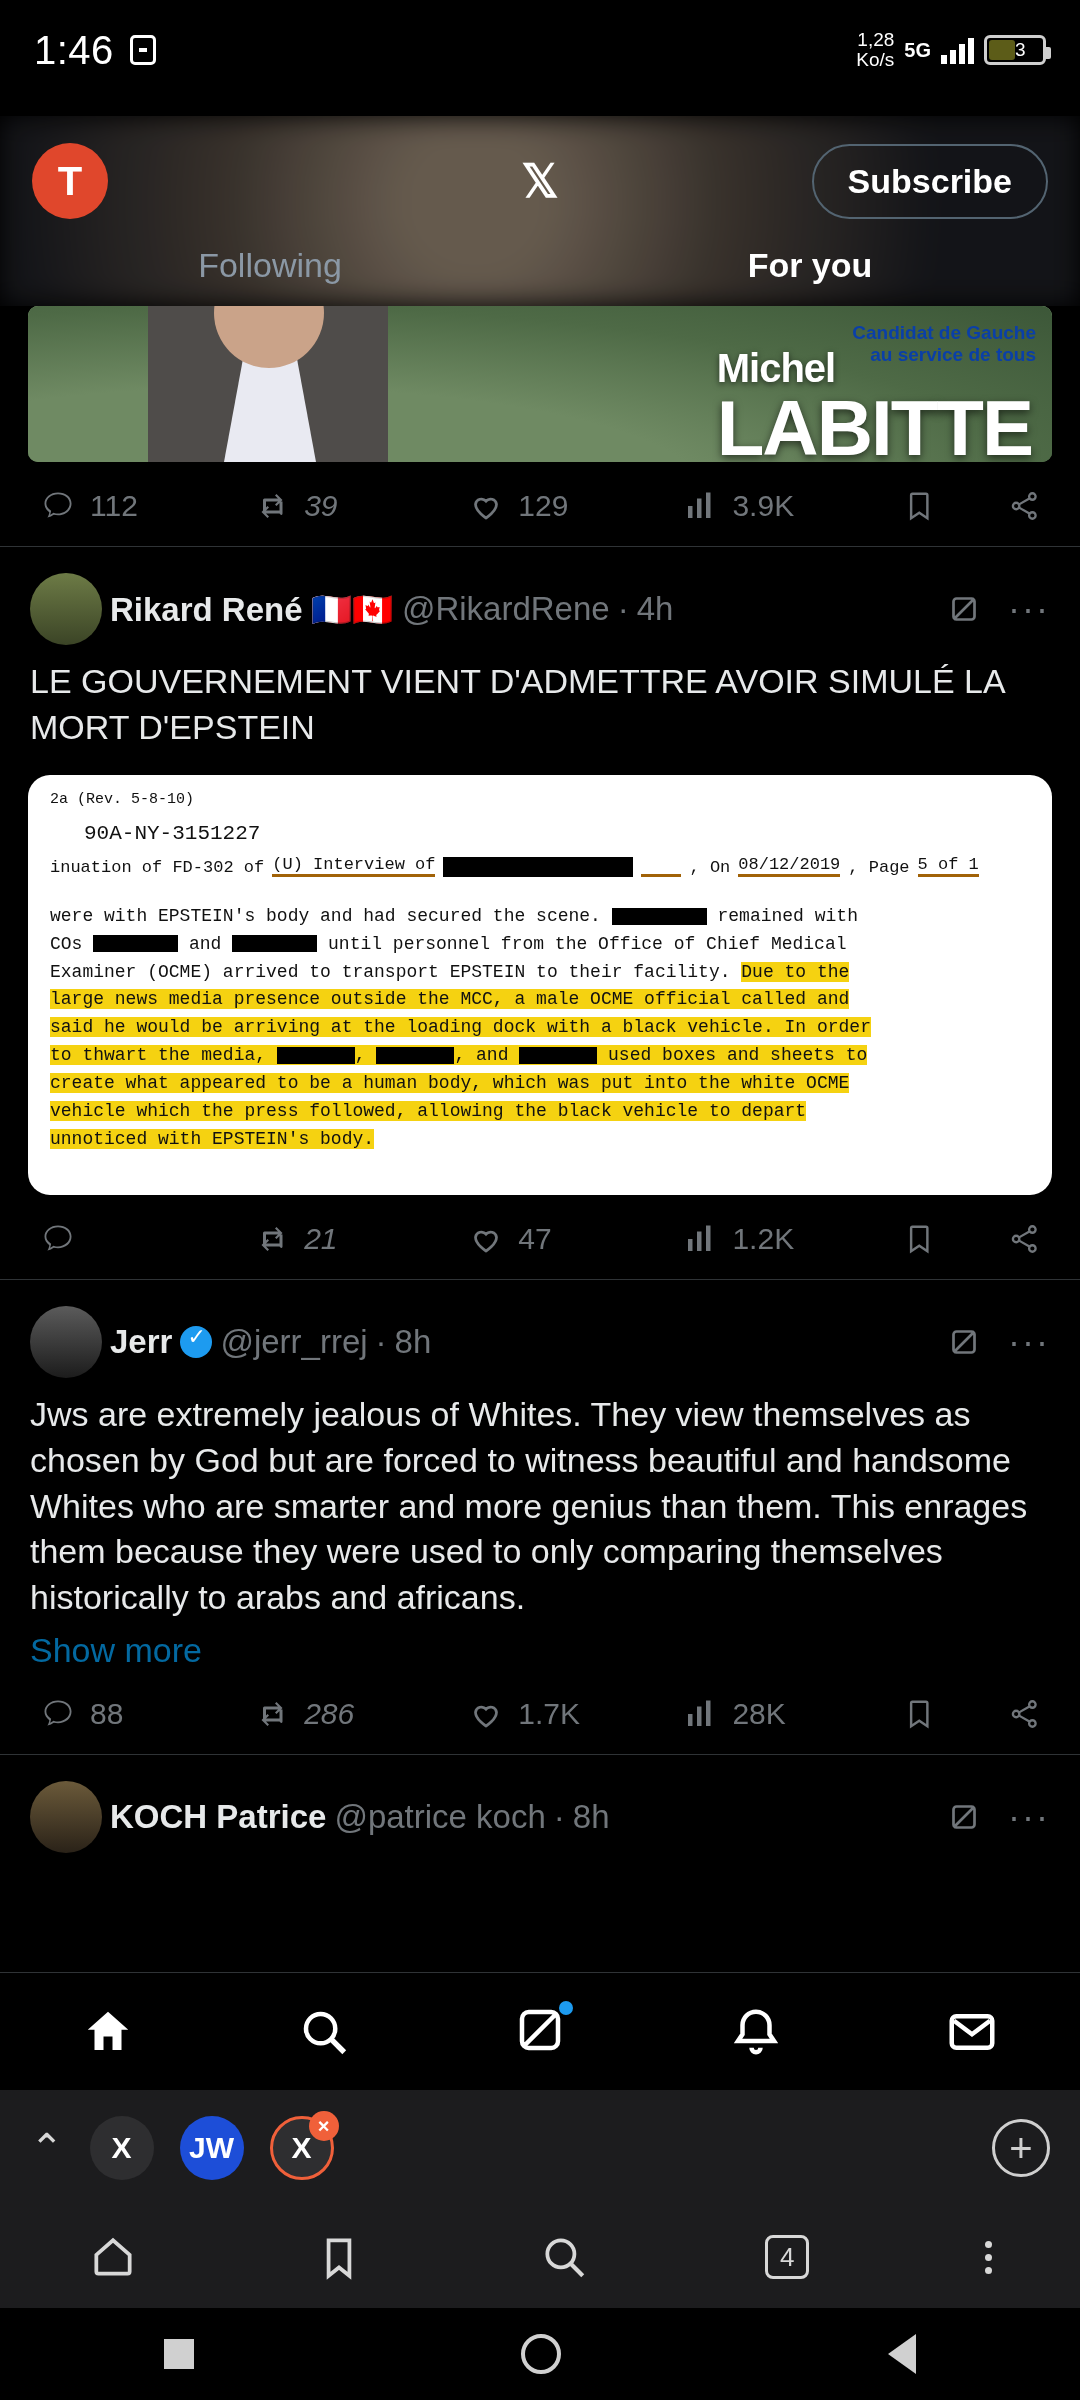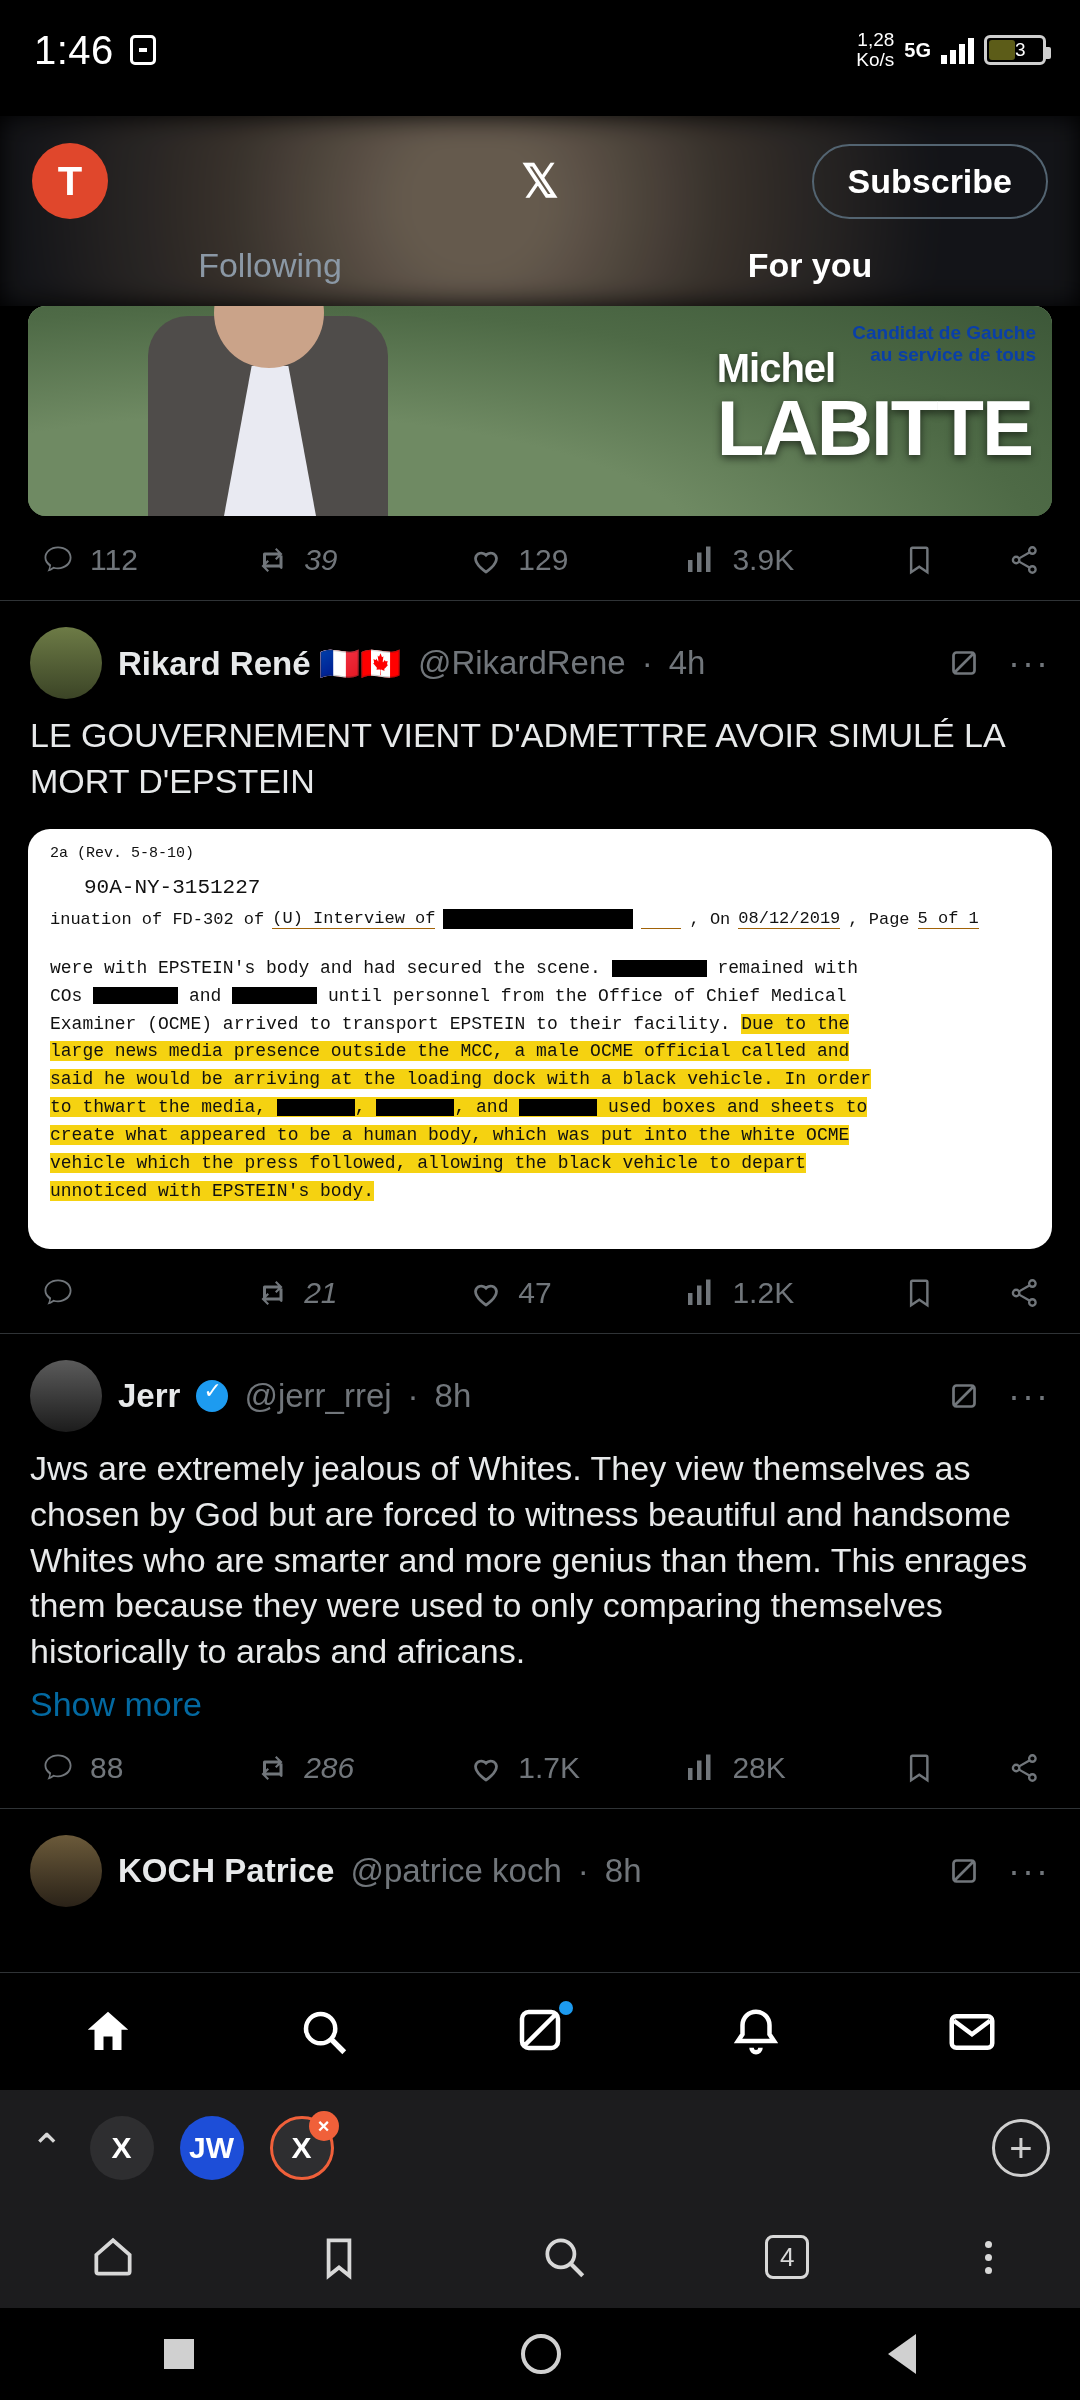--- a/index.html
+++ b/index.html
@@ -117,21 +117,21 @@
   .tab.active:after {
     content:""; position:absolute; left: 50%; transform: translateX(-50%);
     bottom: -10px; width: 120px; height: 7px; border-radius: 4px; background: #1d9bf0;
   }
 
   
   .feed { position: relative; background: #000; }
   .tweet { padding: 0 0 0 0; border-bottom: 1px solid #2f3336; }
 
   .media-card {
-    margin: 0 28px; border-radius: 18px; overflow: hidden; height: 210px;
+    margin: 0 28px; border-radius: 10px; overflow: hidden; height: 156px;
     background: linear-gradient(#5d7a57, #46603f);
     position: relative;
   }
   .poster-bg { position:absolute; inset:0;
     background:
       radial-gradient(ellipse at 22% 120%, #6f8a63 0 40%, #4e6a46 70%, #3c5738 100%),
       linear-gradient(#7d9a74, #4d6946);
   }
   .poster-man {
     position:absolute; left: 120px; bottom: 0; width: 240px; height: 200px;
@@ -156,21 +156,21 @@
     display: flex; align-items: center; padding: 26px 40px 22px 40px; color: #71767b; gap: 20px;
   }
   .act { display: flex; align-items: center; gap: 14px; font-size: 30px; color: #71767b; }
   .act.w1 { width: 215px; }
   .act.w2 { width: 215px; font-style: italic; }
   .act.w3 { width: 215px; }
   .act.w4 { width: 200px; }
   .spacer { flex: 1; }
   .ico { width: 36px; height: 36px; display:inline-block; }
 
-  .tw-head { display: flex; align-items: center; padding: 26px 30px 0 30px; gap: 16px; justify-content: center; }
+  .tw-head { display: flex; align-items: center; padding: 26px 30px 0 30px; gap: 8px; justify-content: center; }
   .av { width: 72px; height: 72px; border-radius: 50%; flex: none; }
   .av1 { background: linear-gradient(#6d7b46,#3b4426); }
   .av2 { background: linear-gradient(#5b5b5b,#1c1c1c); }
   .av3 { background: linear-gradient(#6b5a3a,#2a2218); }
   .tw-name { color: #e7e9ea; font-size: 33px; font-weight: 700; white-space: nowrap; }
   .tw-handle { color: #71767b; font-size: 33px; white-space: nowrap; }
   .verified { width: 32px; height: 32px; border-radius: 50%; background: #1d9bf0; position: relative; flex:none; }
   .verified:after { content:"✓"; position:absolute; left:7px; top:-2px; font-size: 22px; color:#fff; }
   .hdr-right { margin-left: auto; display: flex; align-items: center; gap: 26px; color: #71767b; }
   .dots { font-size: 36px; color: #71767b; letter-spacing: 2px; }
@@ -181,21 +181,21 @@
   .doc {
     margin: 18px 28px 0 28px; background: #fff; border-radius: 22px;
     padding: 16px 22px 30px 22px; color: #111;
     font-family: "Liberation Mono", monospace; font-size: 18px; position: relative;
     height: 420px; overflow: hidden;
   }
   .doc-topline { font-size: 15px; }
   .doc-case { margin: 14px 0 6px 34px; font-size: 21px; }
   .doc-row { display: flex; align-items: flex-end; gap: 8px; font-size: 17px; margin-top: 10px; }
   .redact { background: #000; display: inline-block; height: 20px; }
-  .u-line { border-bottom: 1px solid #a16207; }
+  .u-line { border-bottom: 3px solid #a16207; }
   .doc-para { margin-top: 26px; line-height: 1.55; font-size: 18px; }
   .hl { background: #f5d211; }
   .doc-blk { background:#000; display:inline-block; height: 17px; vertical-align: middle; }
 
   
   .fab {
     position: absolute; right: 34px; bottom: 52px; width: 112px; height: 112px;
     border-radius: 50%; background: #1d9bf0; color:#fff;
     display:flex;align-items:center;justify-content:center; font-size: 46px;
     box-shadow: 0 6px 18px rgba(0,0,0,.5);

